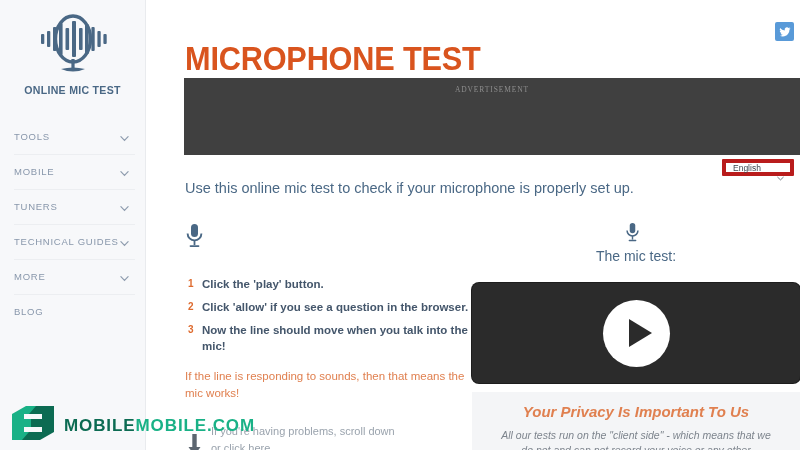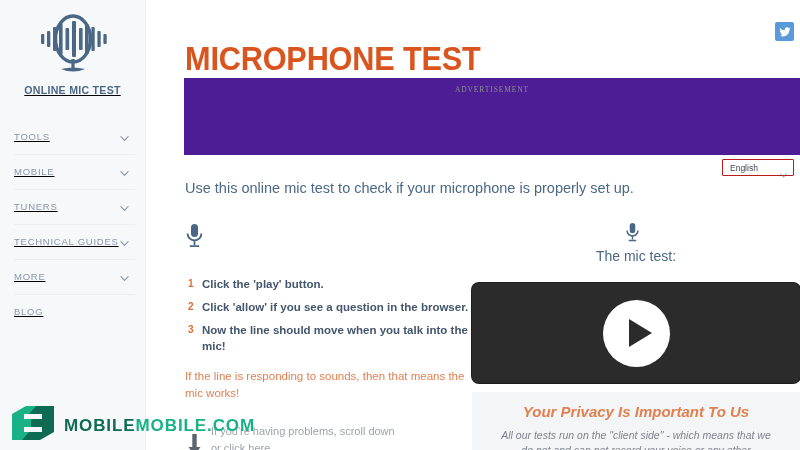--- a/index.html
+++ b/index.html
@@ -7,21 +7,21 @@
     width:800px;height:450px;overflow:hidden;
     background:#ffffff;
     font-family:"Liberation Sans",sans-serif;
     -webkit-font-smoothing:antialiased;
   }
   #page{position:relative;width:800px;height:450px;overflow:hidden;background:#fff;}
 
   
   #sidebar{
     position:absolute;left:0;top:0;width:146px;height:450px;
-    background:#f7f8fa;border-right:1px solid #e9ebee;box-sizing:border-box;text-decoration:underline;
+    background:#f7f8fa;border-right:1px solid #e9ebee;box-sizing:border-box;
   }
   .logo-wrap{padding:14px 0 6px;text-align:center;}
   .logo-mic{display:block;margin:0 auto;}
   .logo-text{
     margin-top:4px;font-size:11.5px;font-weight:bold;letter-spacing:.3px;
     color:#4a6885;font-family:"Liberation Sans",sans-serif;
     transform:scaleX(.92);
   }
   .nav{margin-top:17px;}
   .nav-item{
@@ -47,31 +47,31 @@
     font-family:"Liberation Sans",sans-serif;
   }
 
   .tw-btn{
     position:absolute;right:6px;top:22px;width:19px;height:19px;border-radius:2px;
     background:#599ad8;display:flex;align-items:center;justify-content:center;cursor:pointer;
   }
 
   .ad-box{
     position:absolute;left:38px;top:78px;width:616px;height:77px;
-    background:#4c1d95;
+    background:#404040;
   }
   .ad-label{
     position:absolute;left:50%;top:7px;transform:translateX(-50%);
     font-family:"Liberation Serif",serif;font-size:7.5px;letter-spacing:.9px;
     color:#8d8d8d;
   }
 
   .lang-select{
     position:absolute;right:6px;top:159px;width:72px;height:17px;
-    border:1px solid #b91c1c;border-radius:1px;background:#fff;
+    border:4px solid #b91c1c;border-radius:1px;background:#fff;
     display:flex;align-items:center;cursor:pointer;box-sizing:border-box;
   }
   .lang-select .lbl{font-size:8.5px;color:#3d4650;padding-left:7px;}
   .lang-select .arw{position:absolute;right:6px;top:5px;width:7px;height:7px;}
 
   .intro{
     position:absolute;left:39px;top:165px;width:600px;
     font-size:14.5px;color:#4a6885;
   }
 

